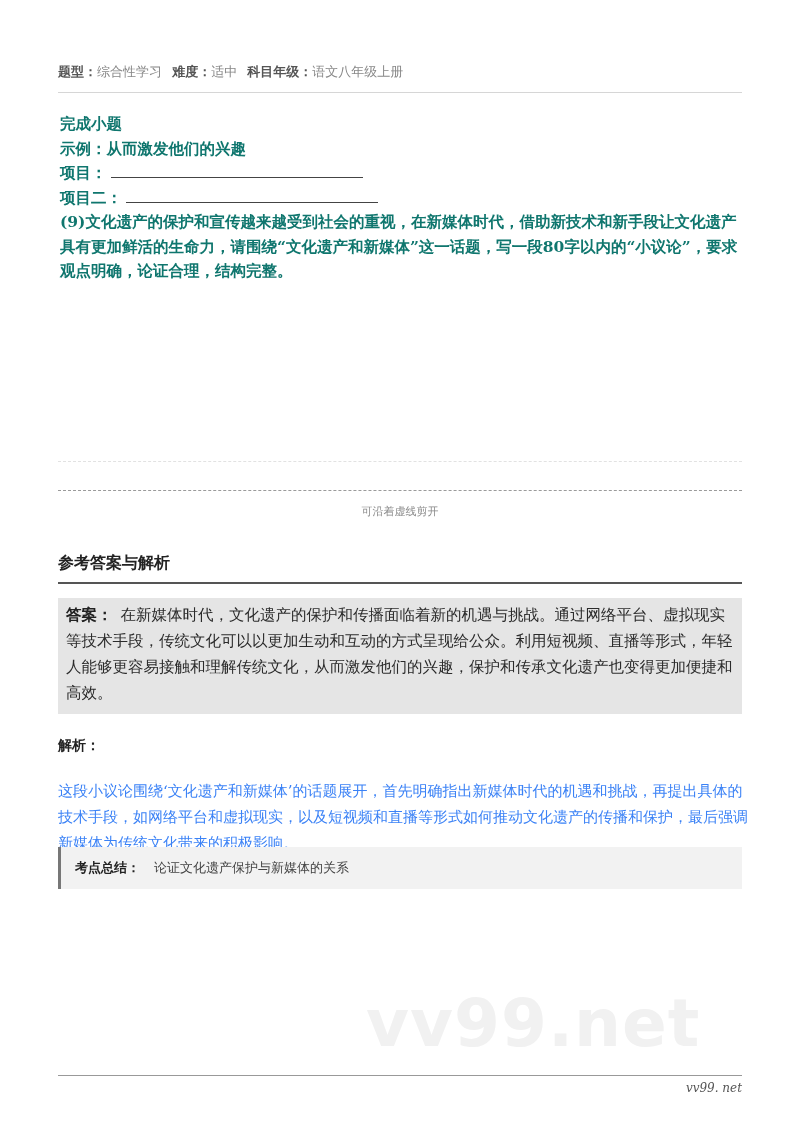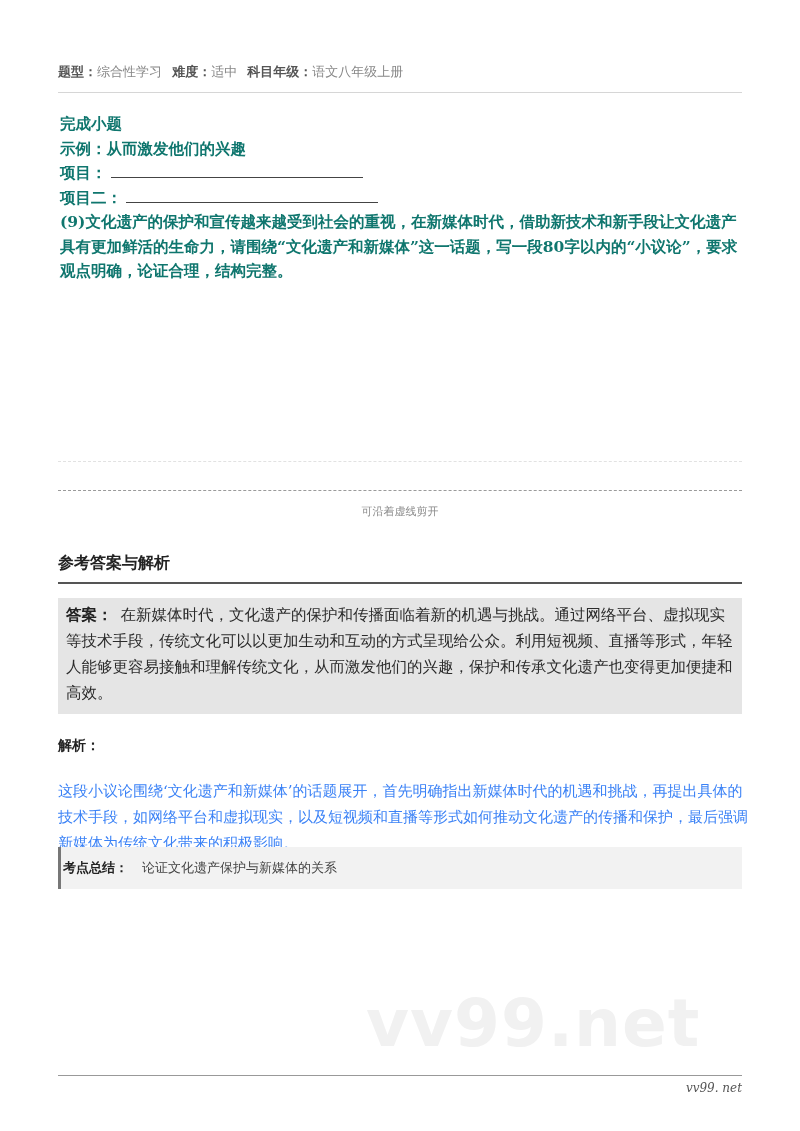--- a/index.html
+++ b/index.html
@@ -143,21 +143,21 @@
     }
     .summary-box {
       position: absolute;
       left: 58px;
       top: 847px;
       width: 684px;
       height: 42px;
       background: #f2f2f2;
       border-left: 3px solid #777777;
       box-sizing: border-box;
-      padding-left: 2px;
+      padding-left: 14px;
       font-size: 13px;
       line-height: 42px;
       color: #444;
     }
     .summary-box .sum-label {
       font-family: "DejaVu Sans", "Liberation Sans", sans-serif;
       font-weight: bold;
       color: #222;
       margin-right: 14px;
     }

